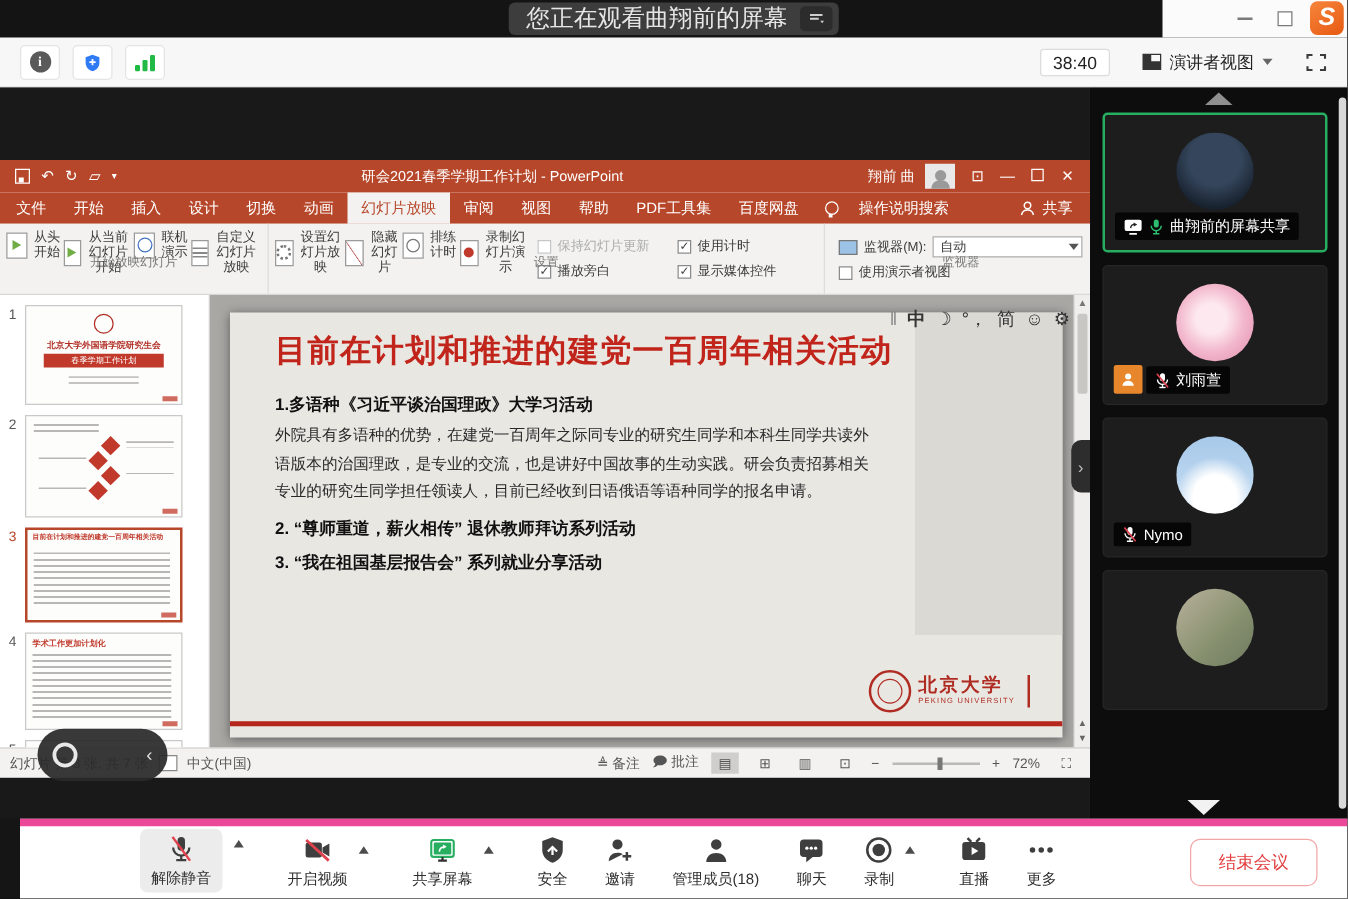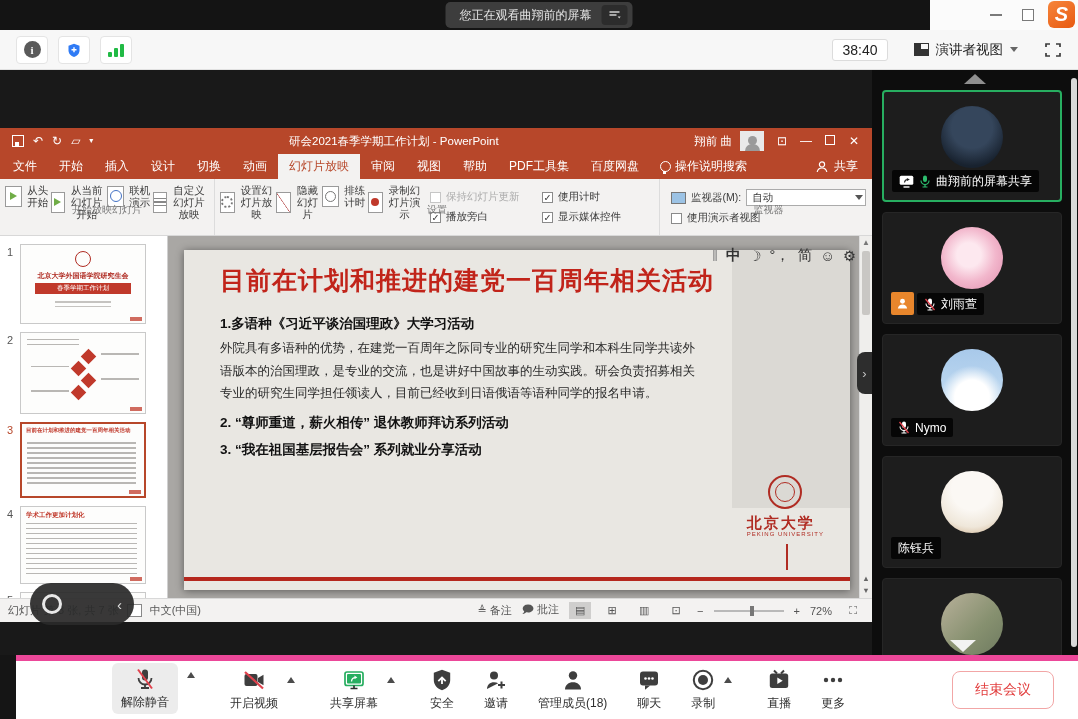--- a/index.html
+++ b/index.html
@@ -9,21 +9,21 @@
   .topbar{position:absolute;left:0;top:0;width:1078px;height:30px;background:#141414;}
   .topbar-white{position:absolute;right:0;top:0;width:148px;height:30px;background:#fbfbfb;
                 display:flex;align-items:center;justify-content:flex-end;gap:20px;padding-right:44px;box-sizing:border-box;}
   .win-min{width:12px;height:2px;background:#7a7a7a;}
   .win-max{width:10px;height:10px;border:1.5px solid #7a7a7a;background:#fff;}
   .sogou{position:absolute;right:3px;top:1px;width:27px;height:27px;border-radius:6px;
          background:linear-gradient(145deg,#f6853b,#e85a12);color:#fff;font-weight:bold;font-style:italic;
          font-size:20px;display:flex;align-items:center;justify-content:center;}
   .banner-pill{position:absolute;left:50%;top:2px;transform:translateX(-50%);height:26px;background:#3d3d3d;
                border-radius:5px;display:flex;align-items:center;padding:0 5px 0 14px;gap:10px;}
-  .banner-text{color:#e6e6e6;font-size:12px;white-space:nowrap;}
+  .banner-text{color:#e6e6e6;font-size:19px;white-space:nowrap;}
   .banner-menu{width:26px;height:20px;background:#2c2c2c;border-radius:4px;display:flex;align-items:center;justify-content:center;}
   
   .infobar{position:absolute;left:0;top:30px;width:1078px;height:40px;background:#f7f7f7;border-bottom:1px solid #e1e1e1;
            display:flex;align-items:center;box-sizing:border-box;padding:0 16px;}
   .ib-left{display:flex;gap:10px;align-items:center;}
   .ib-btn{width:30px;height:26px;background:#fff;border:1px solid #e4e4e4;border-radius:4px;
           display:flex;align-items:center;justify-content:center;}
   .info-circle{width:17px;height:17px;border-radius:50%;background:#5a5a5a;color:#fff;font-size:11px;font-weight:bold;
                display:flex;align-items:center;justify-content:center;font-family:"Liberation Serif",serif;}
   .sigbars{display:flex;align-items:flex-end;gap:2px;height:14px;}
@@ -46,21 +46,21 @@
   .ppt-title{flex:1;text-align:center;white-space:nowrap;overflow:hidden;}
   .ppt-user{display:flex;align-items:center;gap:8px;margin-right:6px;}
   .avatar-box{width:24px;height:20px;background:#e9e9e9;display:flex;align-items:center;justify-content:center;}
   .avatar-glyph{width:9px;height:9px;border-radius:50%;background:#9a9a9a;position:relative;top:-1px;}
   .avatar-glyph::after{content:"";position:absolute;left:-3px;top:8px;width:15px;height:7px;border-radius:7px 7px 0 0;background:#9a9a9a;}
   .winbtn{width:24px;text-align:center;font-size:12px;}
   .restore-ico{display:inline-block;width:8px;height:8px;border:1.2px solid #fff;}
   .ppt-tabs{height:25px;background:#b7472a;display:flex;align-items:stretch;color:#fff;font-size:12px;padding-left:2px;}
   .tab{padding:0 11px;display:flex;align-items:center;white-space:nowrap;}
   .tab.active{background:#f3f2f1;color:#b7472a;}
-  .tellme{display:flex;align-items:center;gap:4px;padding:0 10px;text-align:right;}
+  .tellme{display:flex;align-items:center;gap:16px;padding:0 10px;text-align:right;}
   .bulb{width:9px;height:9px;border:1.5px solid #fff;border-radius:50%;position:relative;}
   .bulb::after{content:"";position:absolute;left:2px;top:9px;width:3px;height:3px;background:#fff;}
   .share-btn{margin-left:auto;display:flex;align-items:center;gap:5px;padding:0 14px;}
   
   .ribbon{height:56px;background:#f3f2f1;border-bottom:1px solid #d8d8d8;display:flex;font-size:10.5px;color:#3b3b3b;}
   .rgroup{position:relative;display:flex;align-items:flex-start;padding:3px 5px 13px 5px;border-right:1px solid #dcdcdc;}
   .rgroup-label{position:absolute;bottom:18px;left:0;right:0;text-align:center;color:#7a7a7a;font-size:10px;}
   .rbtn{display:flex;flex-direction:row;align-items:center;text-align:center;width:56px;gap:2px;padding-top:2px;line-height:1.15;}
   .rbtn.narrow{width:46px;}
   .rico{width:26px;height:21px;border:1px solid #9a9a9a;background:#fff;display:flex;align-items:center;justify-content:center;
@@ -103,21 +103,21 @@
   .t4-title{position:absolute;left:5px;top:4px;color:#c0392b;font-weight:bold;font-size:6.5px;}
   
   .slide-wrap{flex:1;position:relative;background:#a9a7a4;}
   .slide{position:absolute;left:16px;top:14px;right:22px;bottom:8px;background:#e9e7e2;box-shadow:0 1px 8px rgba(0,0,0,.45);overflow:hidden;}
   .slide-rightstrip{position:absolute;right:0;top:0;width:118px;height:76%;background:#dbd9d4;}
   .slide-title{position:absolute;left:36px;top:14px;font-size:25px;font-weight:bold;color:#c1241a;letter-spacing:1px;white-space:nowrap;}
   .slide-content{position:absolute;left:36px;top:56px;right:150px;color:#222;}
   .sec-head{font-size:13.5px;font-weight:bold;color:#111;margin:9px 0 4px 0;}
   .sec-body{font-size:12.5px;line-height:1.8;color:#2a2a2a;font-family:"Liberation Serif",serif;}
   .sec-body.u{text-decoration:underline;text-decoration-color:#c4453f;text-underline-offset:3px;}
-  .pku{position:absolute;right:26px;bottom:20px;display:flex;align-items:center;gap:6px;flex-direction:column;}
+  .pku{position:absolute;right:26px;bottom:20px;display:flex;align-items:center;gap:6px;}
   .pku-seal{width:30px;height:30px;border:2px solid #b02c23;border-radius:50%;display:flex;align-items:center;justify-content:center;}
   .pku-seal i{width:18px;height:18px;border:1.5px solid #b02c23;border-radius:50%;display:block;}
   .pku-txt{display:flex;flex-direction:column;line-height:1.1;}
   .pku-cn{color:#b02c23;font-weight:bold;font-size:15px;font-family:"Liberation Serif",serif;letter-spacing:2px;}
   .pku-en{color:#b02c23;font-size:6px;letter-spacing:1px;}
   .pku-bar{width:2px;height:26px;background:#b02c23;margin-left:4px;}
   .slide-redline{position:absolute;left:0;right:0;bottom:9px;height:4px;background:#b5271d;}
   .vscroll{position:absolute;right:0;top:0;bottom:0;width:12px;background:#efeeec;border-left:1px solid #dcdcdc;
            display:flex;flex-direction:column;align-items:center;font-size:8px;color:#777;}
   .vthumb{width:8px;height:64px;background:#c9c7c4;margin-top:4px;border-radius:2px;}
@@ -532,26 +532,20 @@
           <svg width="12" height="13" viewBox="0 0 24 26">
             <rect x="8" y="1" width="8" height="13" rx="4" fill="#fff"></rect>
             <path d="M4 11a8 8 0 0 0 16 0" fill="none" stroke="#fff" stroke-width="2.2"></path>
             <path d="M12 19v4M7 24h10" stroke="#fff" stroke-width="2.2"></path>
             <line x1="3" y1="2" x2="21" y2="24" stroke="#e0424d" stroke-width="2.6"></line>
           </svg>
           <span>Nymo</span>
         </span>
       </div>
 
-      <div class="tile">
-        <span class="tile-avatar av4"></span>
-        <span class="tile-label">
-          <span>陈钰兵</span>
-        </span>
-      </div>
 
       <div class="tile">
         <span class="tile-avatar av5"></span>
 
       </div>
     </div>
     <span class="sb-down"></span>
   </div>
 
   <div class="bottombar">

